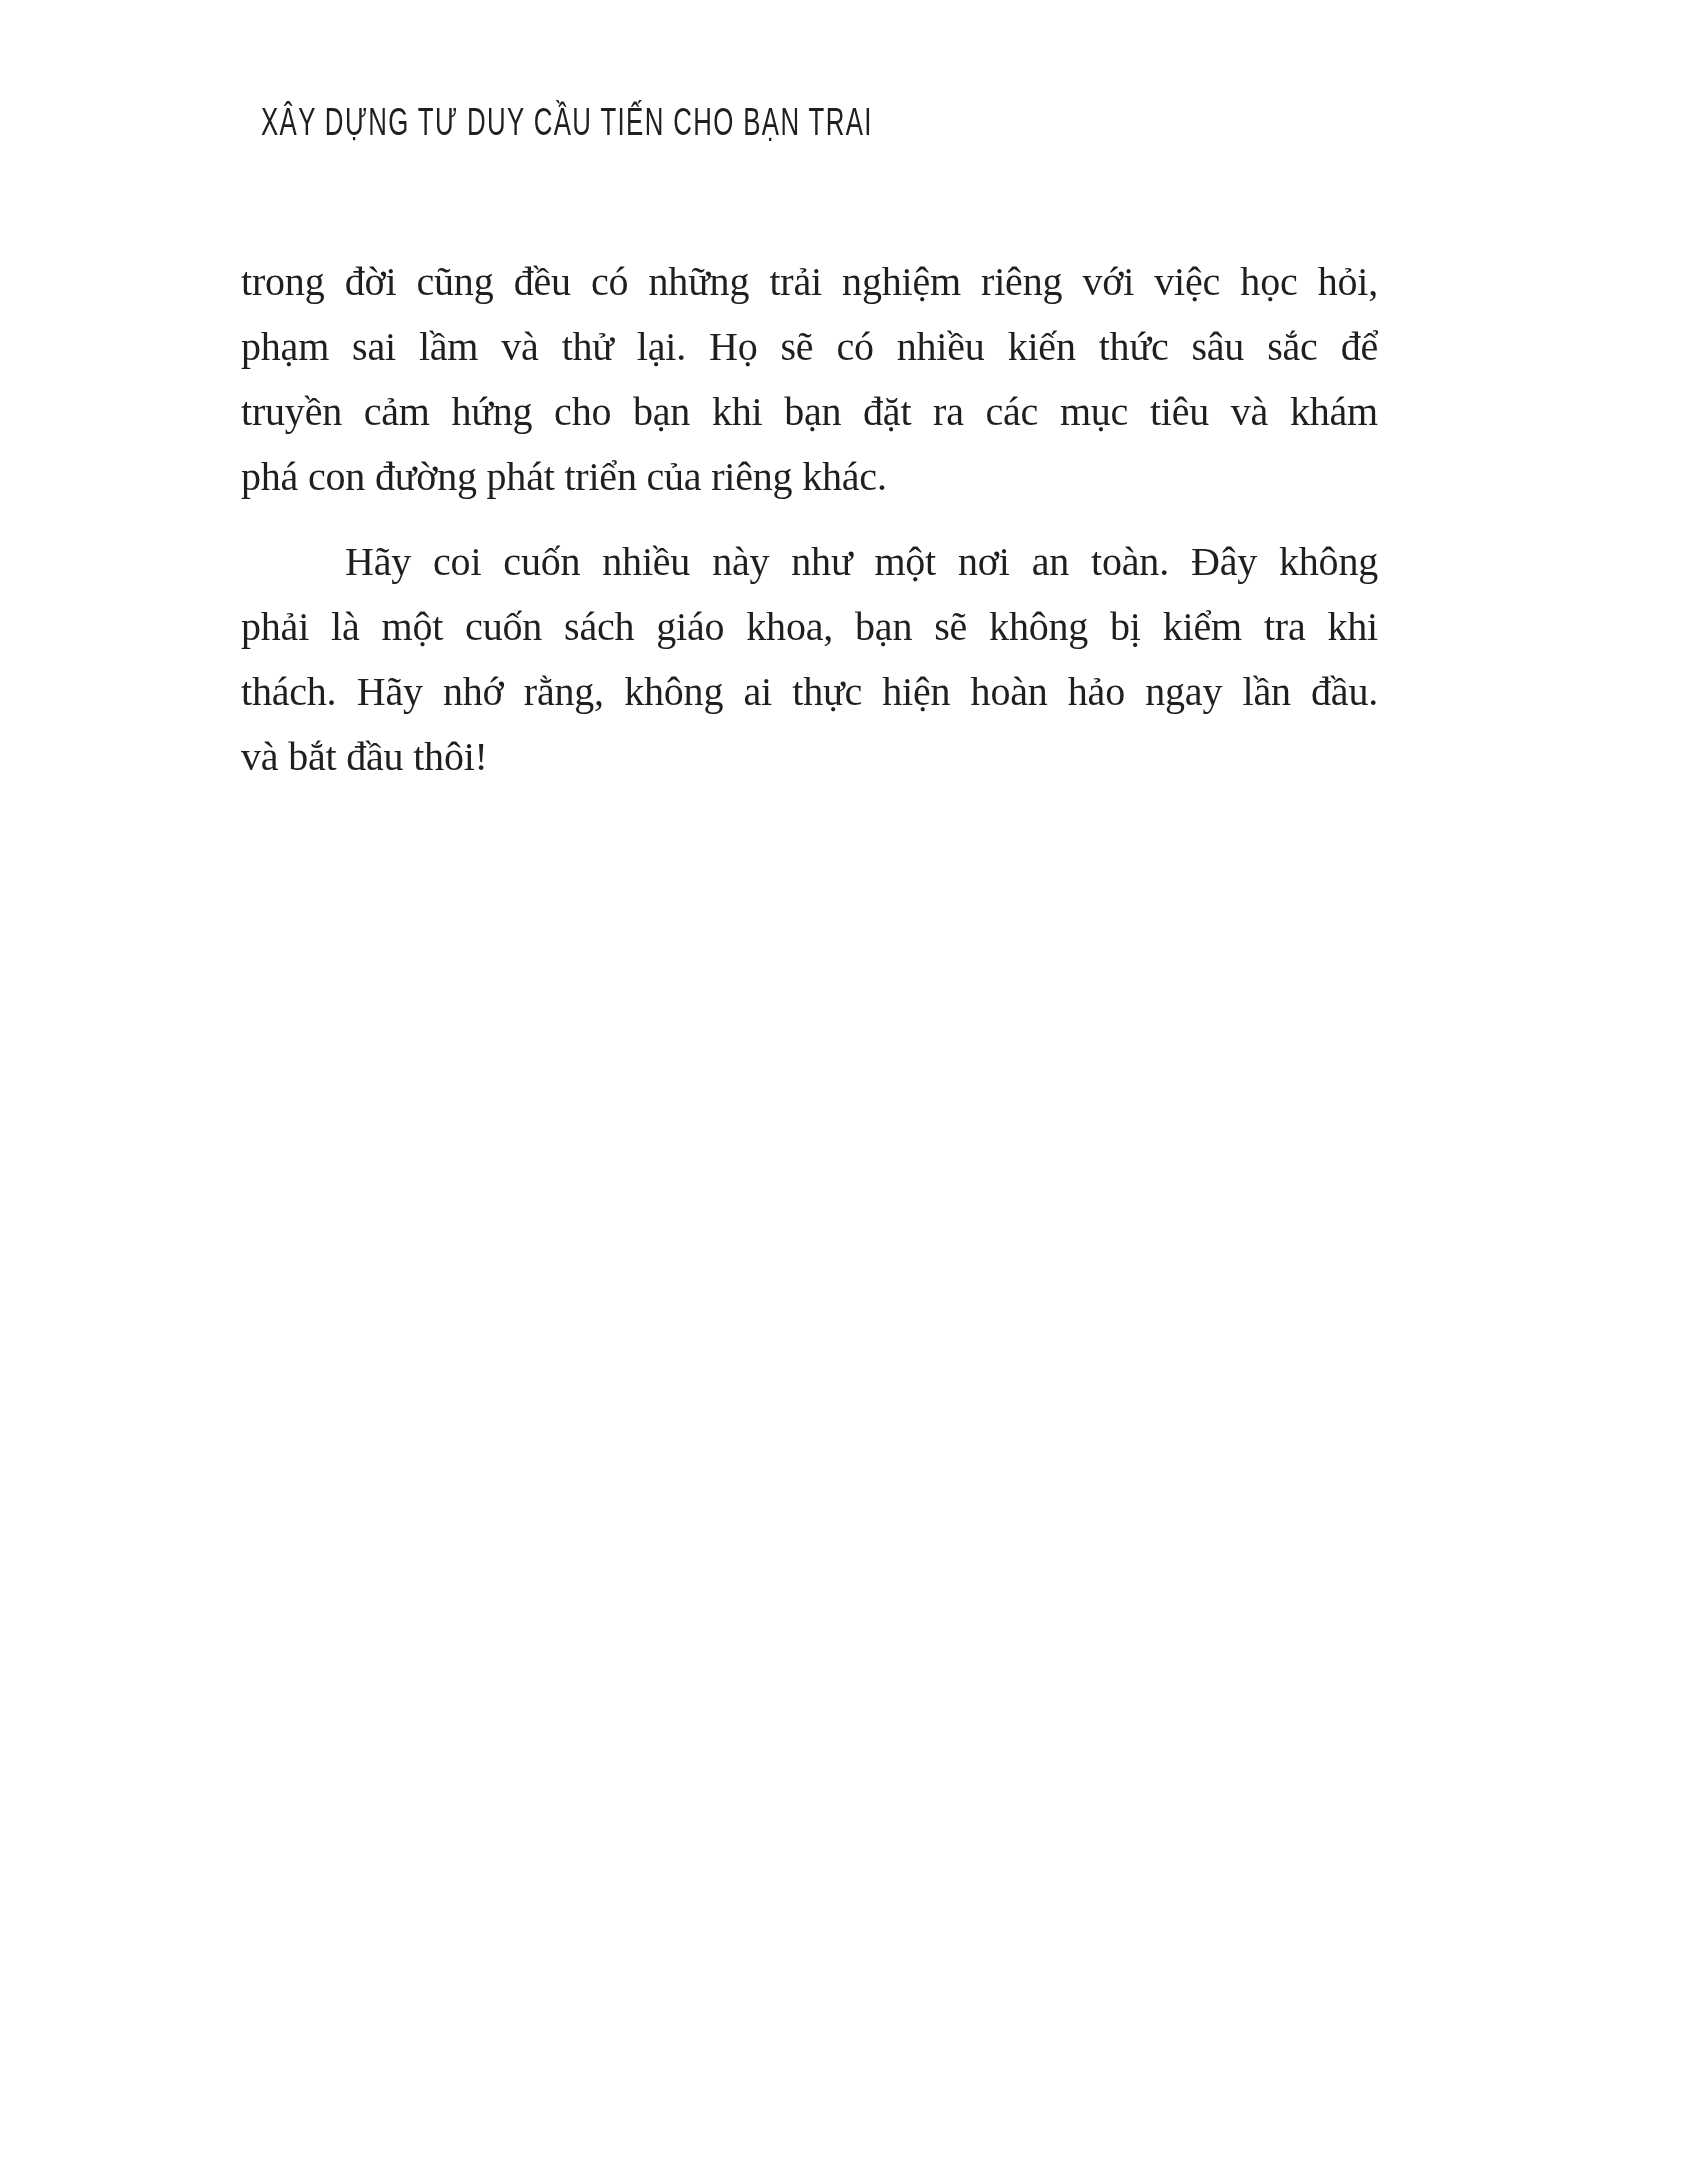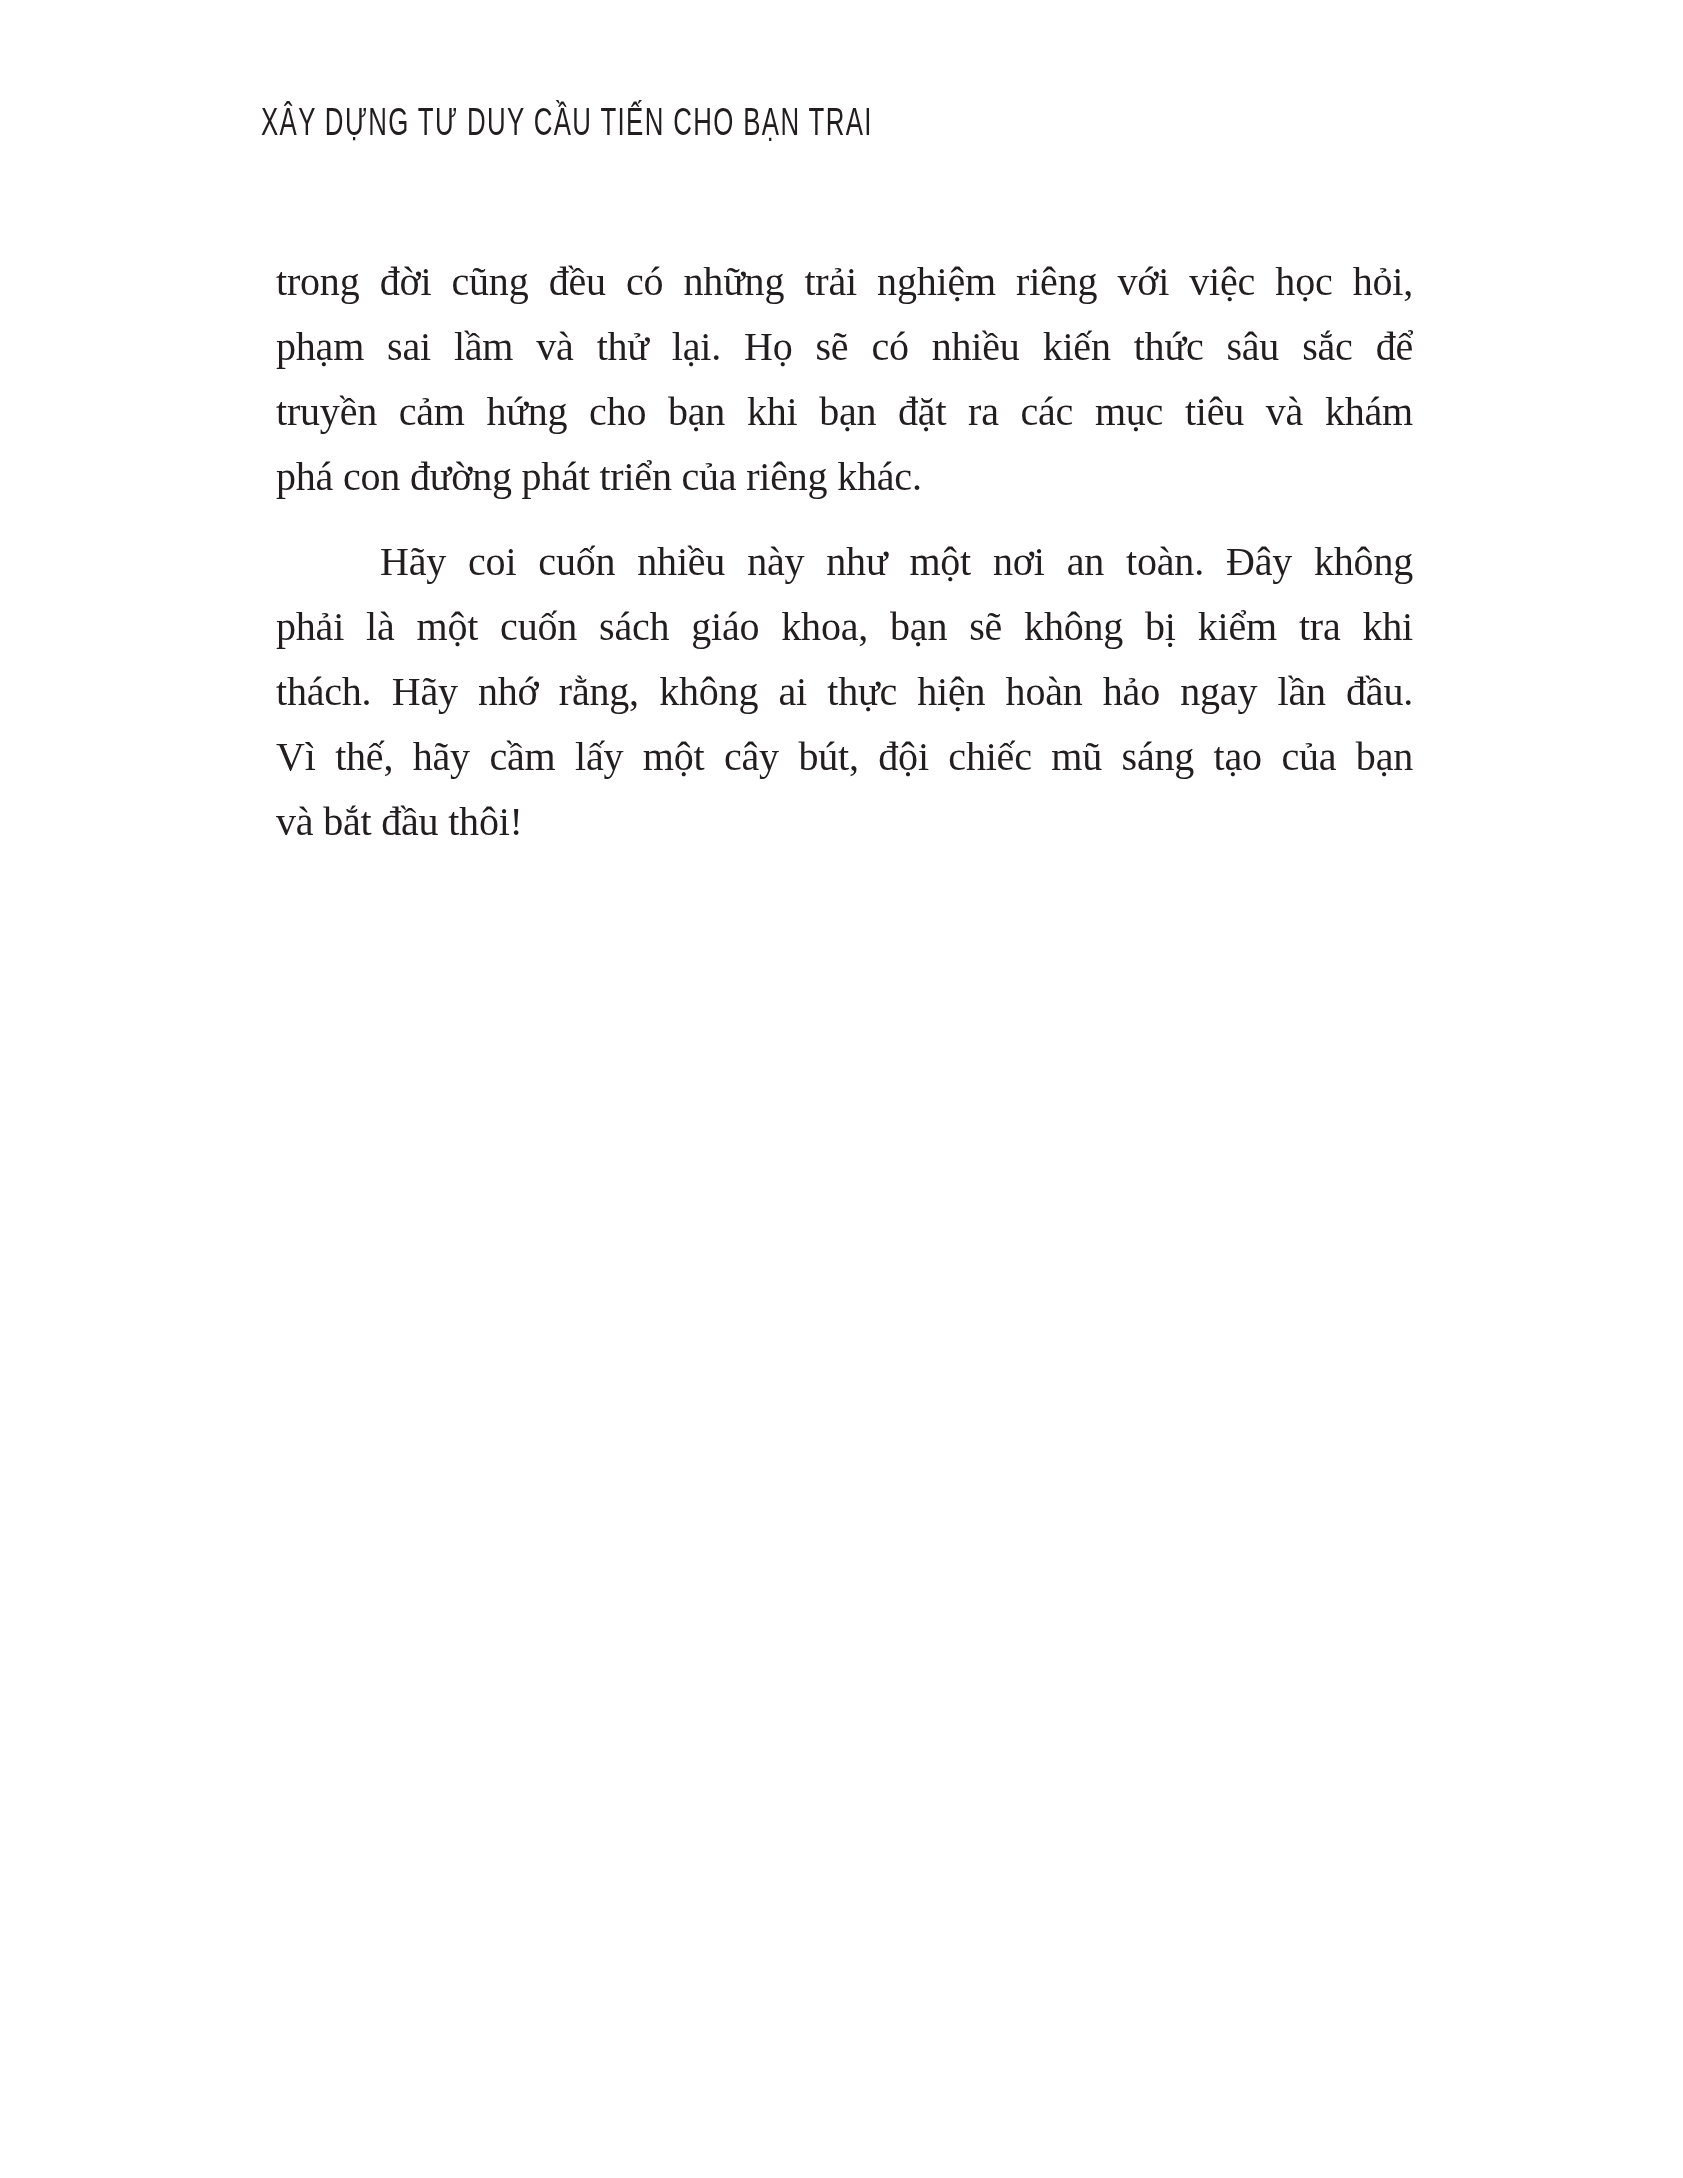--- a/index.html
+++ b/index.html
@@ -29,21 +29,21 @@
     font-size: 38px;
     font-weight: 400;
     letter-spacing: 2px;
     white-space: nowrap;
     transform: scaleX(0.68);
     transform-origin: left center;
     color: var(--ink);
   }
   .content {
     position: absolute;
-    left: 276px;
+    left: 241px;
     top: 249px;
     width: 1137px;
     font-size: 40px;
     line-height: 65px;
     letter-spacing: -0.2px;
     color: var(--ink);
   }
   .para { margin: 0; }
   .para2 { margin-top: 20px; }
   .line {
@@ -80,21 +80,20 @@
       <div class="line">trong đời cũng đều có những trải nghiệm riêng với việc học hỏi,</div>
       <div class="line">phạm sai lầm và thử lại. Họ sẽ có nhiều kiến thức sâu sắc để</div>
       <div class="line">truyền cảm hứng cho bạn khi bạn đặt ra các mục tiêu và khám</div>
       <div class="line lastline">phá con đường phát triển của riêng khác.</div>
     </div>
 
     <div class="para para2">
       <div class="line indent">Hãy coi cuốn nhiều này như một nơi an toàn. Đây không</div>
       <div class="line">phải là một cuốn sách giáo khoa, bạn sẽ không bị kiểm tra khi</div>
       <div class="line">thách. Hãy nhớ rằng, không ai thực hiện hoàn hảo ngay lần đầu.</div>
-      <div class="line">Vì thế, hãy cầm lấy một cây bút, đội chiếc mũ sáng tạo của bạn</div>
       <div class="line lastline">và bắt đầu thôi!</div>
     </div>
 
   </div>
 
   <div class="page-number">8</div>
 
 </div>
 
 

